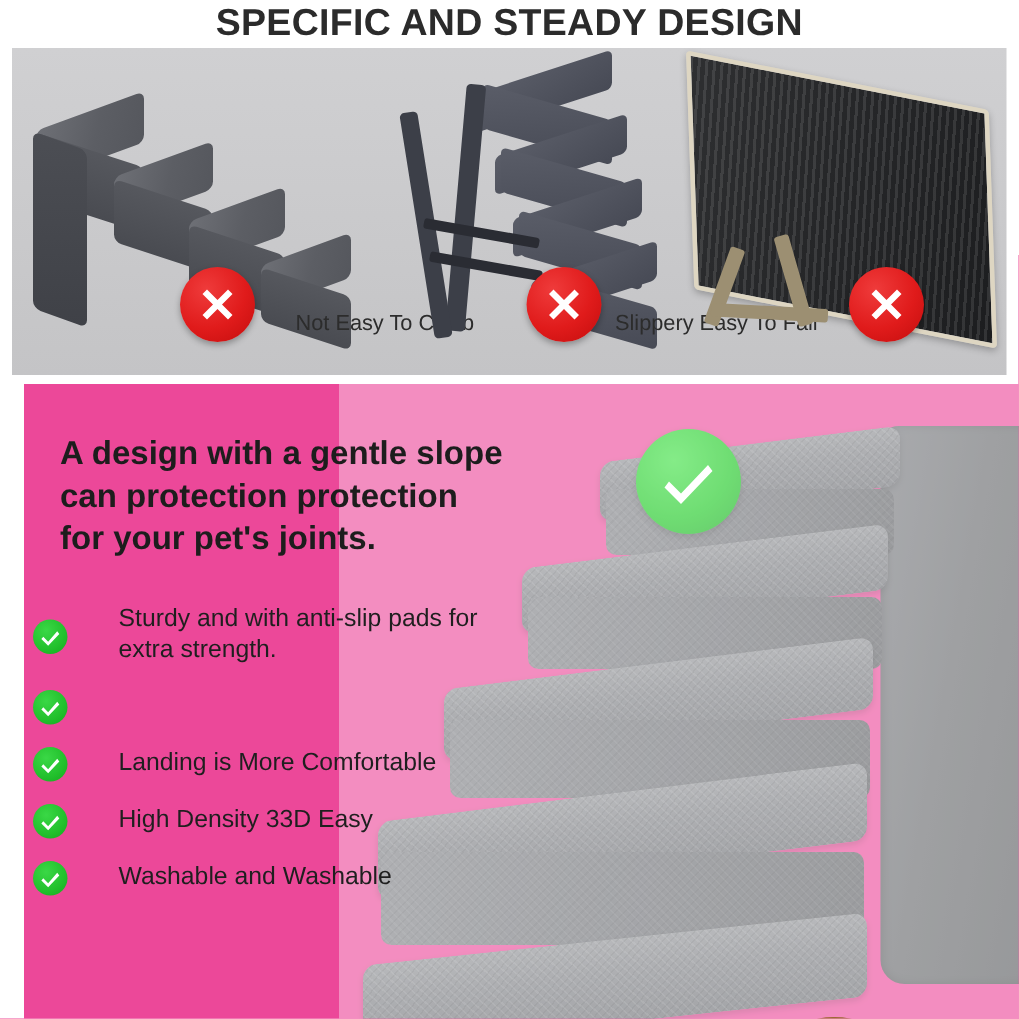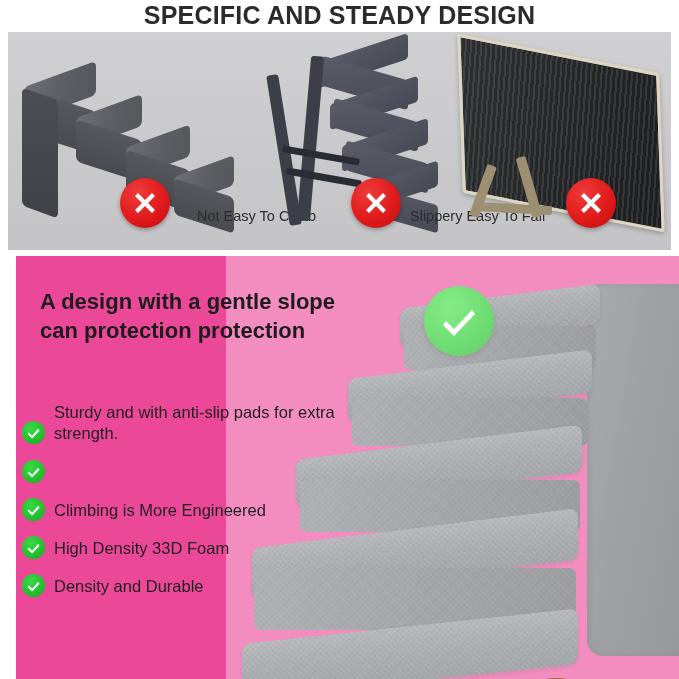--- a/index.html
+++ b/index.html
@@ -81,22 +81,23 @@
     pointer-events:none;
   }
 
   .headline{
     position:absolute;left:24px;top:32px;width:330px;
     font-size:22px;font-weight:bold;color:#1d1d1d;line-height:1.30;
   }
 
   .bullet-list{position:absolute;left:6px;top:146px;width:330px;}
   .bullet{
-    position:relative;display:flex;align-items:flex-end;
+    position:relative;display:flex;align-items:center;
     margin-bottom:14px;
+    gap:25px;
   }
   .bullet .chk{
     flex:0 0 auto;width:23px;height:23px;border-radius:50%;
     background:radial-gradient(circle at 38% 32%,#3ad846 0%,#22c02c 60%,#15a81f 100%);
     display:flex;align-items:center;justify-content:center;margin-top:2px;
   }
   .bullet .btxt{
     margin-left:9px;font-size:16.5px;color:#1f1f1f;line-height:1.28;
   }
   .b-tight{margin-bottom:13px;}
@@ -238,20 +239,21 @@
 
     <div class="dog">
 
       <div class="dog-part d-head"></div>
 
     </div>
 
     <div class="headline">
       <div>A design with a gentle slope</div>
       <div>can protection protection</div>
+      <div>for your pet's joints.</div>
     </div>
 
     <div class="bullet-list">
       <div class="bullet">
         <span class="chk">
           <svg width="13" height="13" viewBox="0 0 14 14" aria-hidden="true">
             <path d="M2 7 L5.5 10.5 L12 3 L13.5 5 L5.5 13.5 L0.6 8.6 Z" fill="#ffffff"></path>
           </svg>
         </span>
         <span class="btxt">Sturdy and with anti-slip pads for extra strength.</span>
@@ -262,34 +264,34 @@
             <path d="M2 7 L5.5 10.5 L12 3 L13.5 5 L5.5 13.5 L0.6 8.6 Z" fill="#ffffff"></path>
           </svg>
         </span>
       </div>
       <div class="bullet b-tight">
         <span class="chk">
           <svg width="13" height="13" viewBox="0 0 14 14" aria-hidden="true">
             <path d="M2 7 L5.5 10.5 L12 3 L13.5 5 L5.5 13.5 L0.6 8.6 Z" fill="#ffffff"></path>
           </svg>
         </span>
-        <span class="btxt">Climbing is More Engineered</span>
-      </div>
-      <div class="bullet b-tight">
-        <span class="chk">
-          <svg width="13" height="13" viewBox="0 0 14 14" aria-hidden="true">
-            <path d="M2 7 L5.5 10.5 L12 3 L13.5 5 L5.5 13.5 L0.6 8.6 Z" fill="#ffffff"></path>
-          </svg>
-        </span>
-        <span class="btxt">High Density 33D Foam</span>
-      </div>
-      <div class="bullet b-tight">
-        <span class="chk">
-          <svg width="13" height="13" viewBox="0 0 14 14" aria-hidden="true">
-            <path d="M2 7 L5.5 10.5 L12 3 L13.5 5 L5.5 13.5 L0.6 8.6 Z" fill="#ffffff"></path>
-          </svg>
-        </span>
-        <span class="btxt">Density and Durable</span>
+        <span class="btxt">Landing is More Comfortable</span>
+      </div>
+      <div class="bullet b-tight">
+        <span class="chk">
+          <svg width="13" height="13" viewBox="0 0 14 14" aria-hidden="true">
+            <path d="M2 7 L5.5 10.5 L12 3 L13.5 5 L5.5 13.5 L0.6 8.6 Z" fill="#ffffff"></path>
+          </svg>
+        </span>
+        <span class="btxt">High Density 33D Easy</span>
+      </div>
+      <div class="bullet b-tight">
+        <span class="chk">
+          <svg width="13" height="13" viewBox="0 0 14 14" aria-hidden="true">
+            <path d="M2 7 L5.5 10.5 L12 3 L13.5 5 L5.5 13.5 L0.6 8.6 Z" fill="#ffffff"></path>
+          </svg>
+        </span>
+        <span class="btxt">Washable and Washable</span>
       </div>
     </div>
 
   </div>
 </div>
 
 </body></html>

